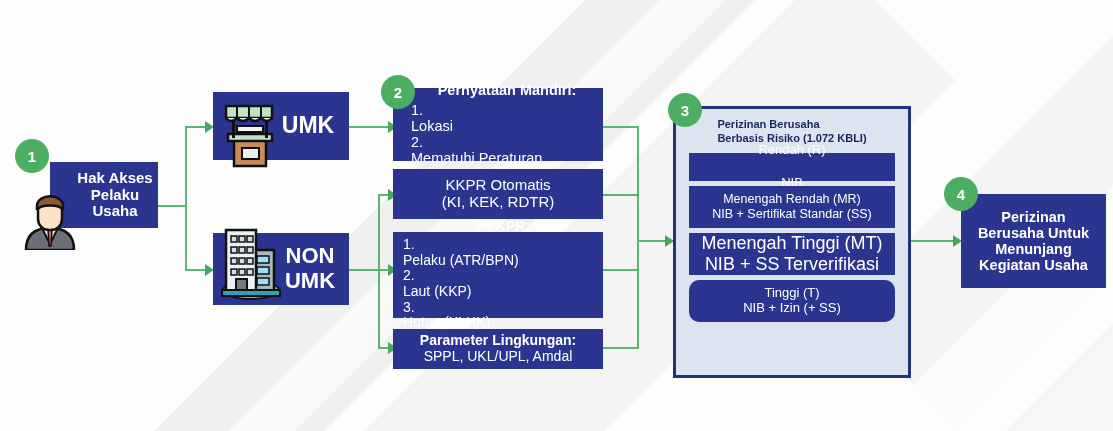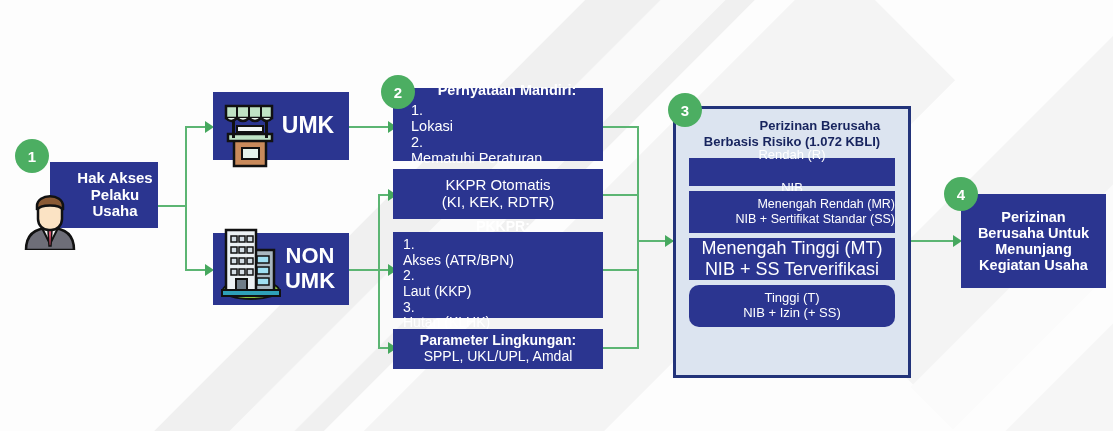--- a/index.html
+++ b/index.html
@@ -47,22 +47,22 @@
     border-left:9px solid #46A85E;
   }
 
   
   #risk-panel{
     position:absolute;z-index:5;box-sizing:border-box;
     background:#DCE4F0;border:3px solid #22337A;
     display:flex;flex-direction:column;align-items:center;
   }
   #risk-panel .ptitle{
-    color:#17245E;font-weight:bold;font-size:13px;line-height:1.25;
-    text-align:right;padding:9px 6px 7px 6px;
+    color:#17245E;font-weight:bold;font-size:11px;line-height:1.25;
+    text-align:left;padding:9px 6px 7px 6px;
   }
   .risk{
     background:#2B3590;color:#fff;box-sizing:border-box;
     width:206px;text-align:center;line-height:1.14;
     display:flex;flex-direction:column;align-items:center;justify-content:center;
     margin-bottom:5px;font-size:13px;
   }
 
   
   .olist{margin:0;padding:0;list-style:none;text-align:left;}
@@ -194,21 +194,21 @@
 <div class="node" style="left:393px;top:169px;width:210px;height:50px;font-size:15px;">
   <span>KKPR Otomatis</span>
   <span>(KI, KEK, RDTR)</span>
 </div>
 
 <div class="node" style="left:393px;top:232px;width:210px;height:86px;font-size:14px;align-items:flex-start;padding-left:10px;">
   <b style="width:100%;text-align:center;margin-bottom:2px;">PKKPR:</b>
   <ul class="olist">
     <li>
       <span class="num" style="width:24px;">1.</span>
-      <span>Akses (ATR/BPN)</span>
+      <span>Pelaku (ATR/BPN)</span>
     </li>
     <li>
       <span class="num" style="width:24px;">2.</span>
       <span>Laut (KKP)</span>
     </li>
     <li>
       <span class="num" style="width:24px;">3.</span>
       <span>Hutan (KLHK)</span>
     </li>
   </ul>
@@ -224,21 +224,21 @@
 <div id="risk-panel" style="left:673px;top:106px;width:238px;height:272px;">
   <div class="ptitle">
     <div>Perizinan Berusaha</div>
     <div>Berbasis Risiko (1.072 KBLI)</div>
   </div>
 
   <div class="risk" style="height:28px;gap:18px;">
     <span>Rendah (R)</span>
     <span>NIB</span>
   </div>
-  <div class="risk" style="height:42px;font-size:12.5px;align-items:flex-end;">
+  <div class="risk" style="height:42px;font-size:12.5px;">
     <span>Menengah Rendah (MR)</span>
     <span>NIB + Sertifikat Standar (SS)</span>
   </div>
   <div class="risk" style="height:42px;font-size:18px;">
     <span>Menengah Tinggi (MT)</span>
     <span>NIB + SS Terverifikasi</span>
   </div>
   <div class="risk" style="height:42px;border-radius:10px;">
     <span>Tinggi (T)</span>
     <span>NIB + Izin (+ SS)</span>

